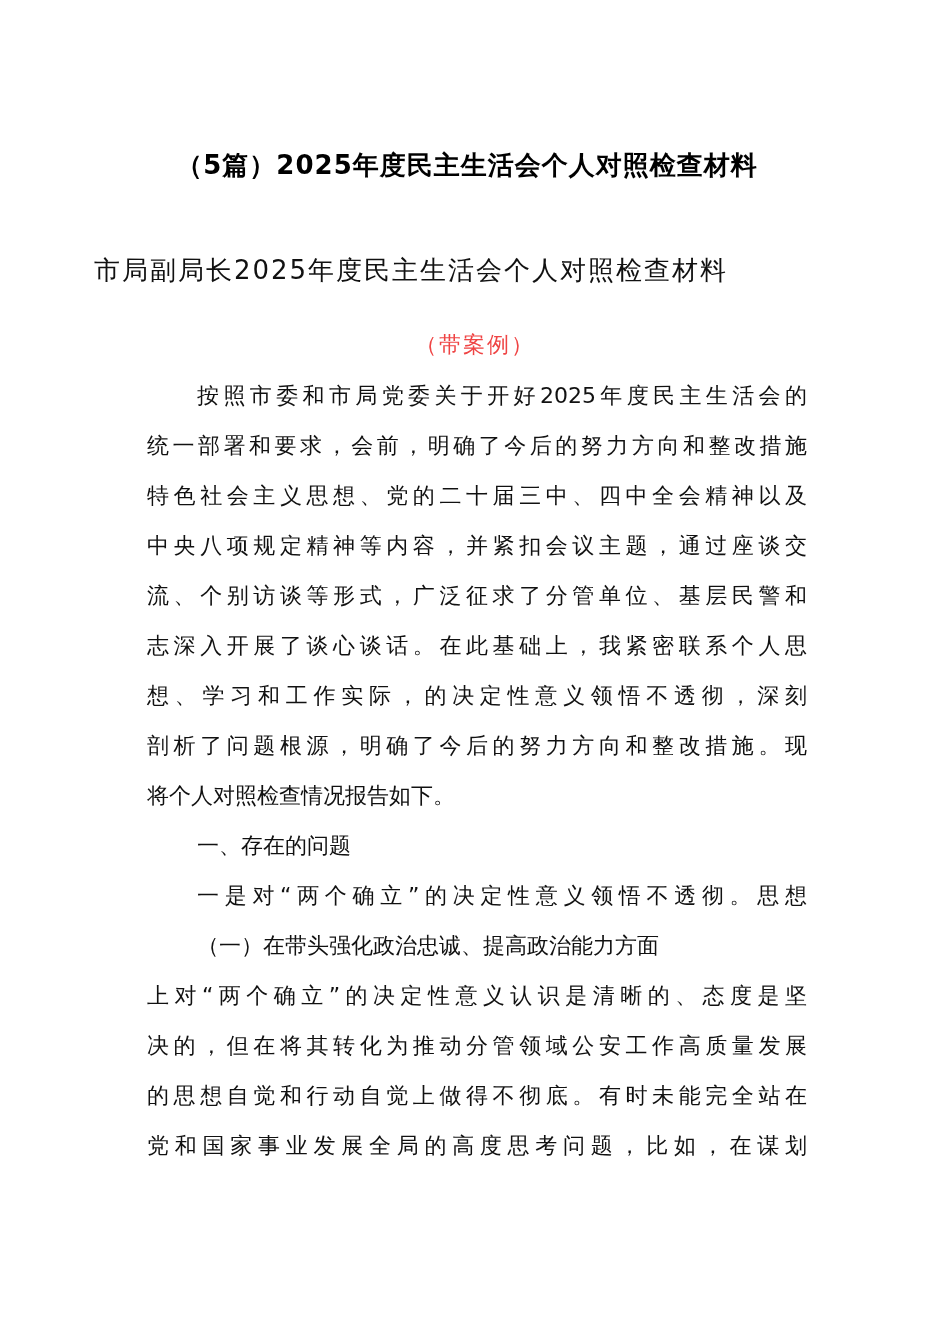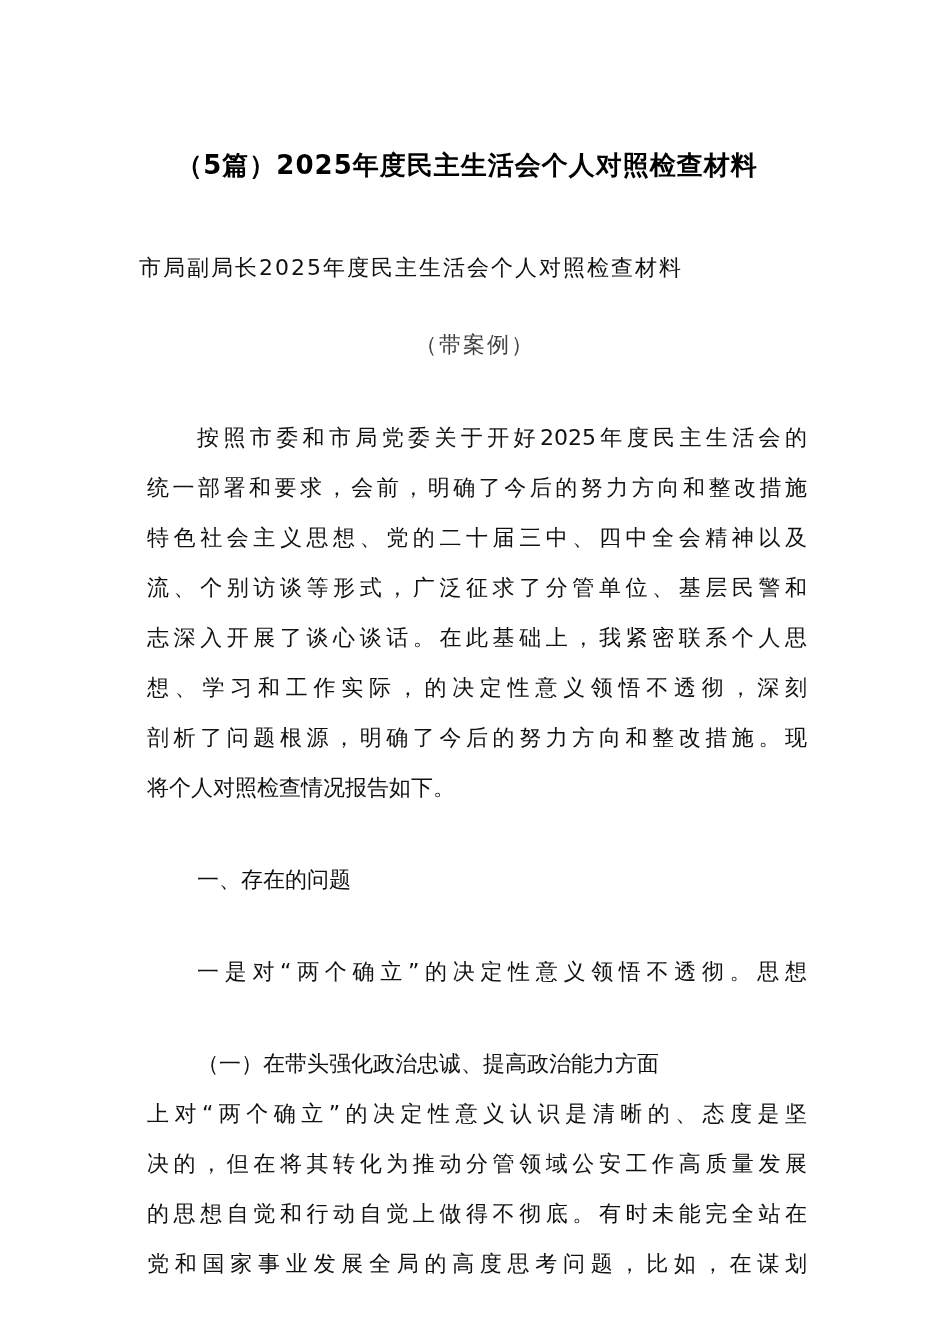--- a/index.html
+++ b/index.html
@@ -2,40 +2,41 @@
 <html><head>
 <meta charset="utf-8">
 <style>
   html, body { margin: 0; padding: 0; background: #ffffff; }
   body { width: 950px; height: 1344px; position: relative; overflow: hidden;
          font-family: "DejaVu Sans", "Liberation Sans", sans-serif; color: #111; }
   .page { position: absolute; left: 0; top: 0; width: 950px; height: 1344px; background: #fff; }
   .title { position: absolute; left: 0; width: 934px; top: 148px; text-align: center;
            font-size: 26px; font-weight: bold; letter-spacing: 1px; color: #000; }
   .subtitle { position: absolute; left: 0; width: 822px; top: 253px; text-align: center;
-              font-size: 22px; letter-spacing: 2px; color: #111; }
+              font-size: 26px; letter-spacing: 2px; color: #111; }
   .subnote { position: absolute; left: 0; width: 950px; top: 330px; text-align: center;
-             font-size: 22px; letter-spacing: 2px; color: #404040; }
+             font-size: 22px; letter-spacing: 2px; color: #ef4444; }
   .body { position: absolute; left: 147px; top: 378px; width: 660px; }
   .line { height: 50px; line-height: 36px; font-size: 22px; white-space: nowrap;
           text-align: justify; text-align-last: justify; color: #111; }
   .line.last { text-align-last: left; }
-  .line.indent { padding-left: 50px; margin-top: 42px; }
+  .line.indent { padding-left: 50px; }
 </style>
 </head>
 <body>
 
 <div class="page">
   <div class="title">（5篇）2025年度民主生活会个人对照检查材料</div>
   <div class="subtitle">市局副局长2025年度民主生活会个人对照检查材料</div>
   <div class="subnote">（带案例）</div>
   <div class="body" id="body">
       <div class="line indent">按照市委和市局党委关于开好2025年度民主生活会的</div>
       <div class="line">统一部署和要求，会前，明确了今后的努力方向和整改措施</div>
       <div class="line">特色社会主义思想、党的二十届三中、四中全会精神以及</div>
+      <div class="line">中央八项规定精神等内容，并紧扣会议主题，通过座谈交</div>
       <div class="line">流、个别访谈等形式，广泛征求了分管单位、基层民警和</div>
       <div class="line">志深入开展了谈心谈话。在此基础上，我紧密联系个人思</div>
       <div class="line">想、学习和工作实际，的决定性意义领悟不透彻，深刻</div>
       <div class="line">剖析了问题根源，明确了今后的努力方向和整改措施。现</div>
       <div class="line last">将个人对照检查情况报告如下。</div>
       <div class="line indent last">一、存在的问题</div>
       <div class="line indent">一是对“两个确立”的决定性意义领悟不透彻。思想</div>
       <div class="line indent last">（一）在带头强化政治忠诚、提高政治能力方面</div>
       <div class="line">上对“两个确立”的决定性意义认识是清晰的、态度是坚</div>
       <div class="line">决的，但在将其转化为推动分管领域公安工作高质量发展</div>

